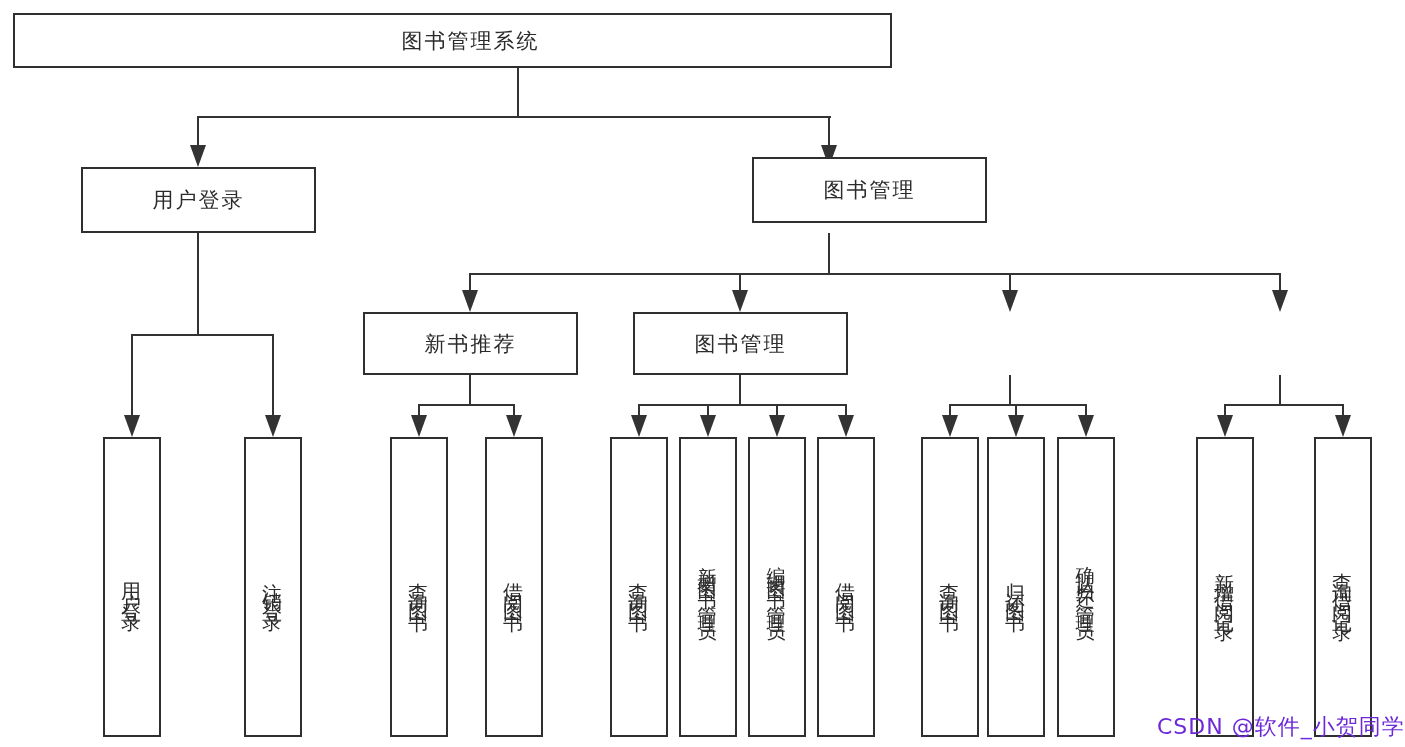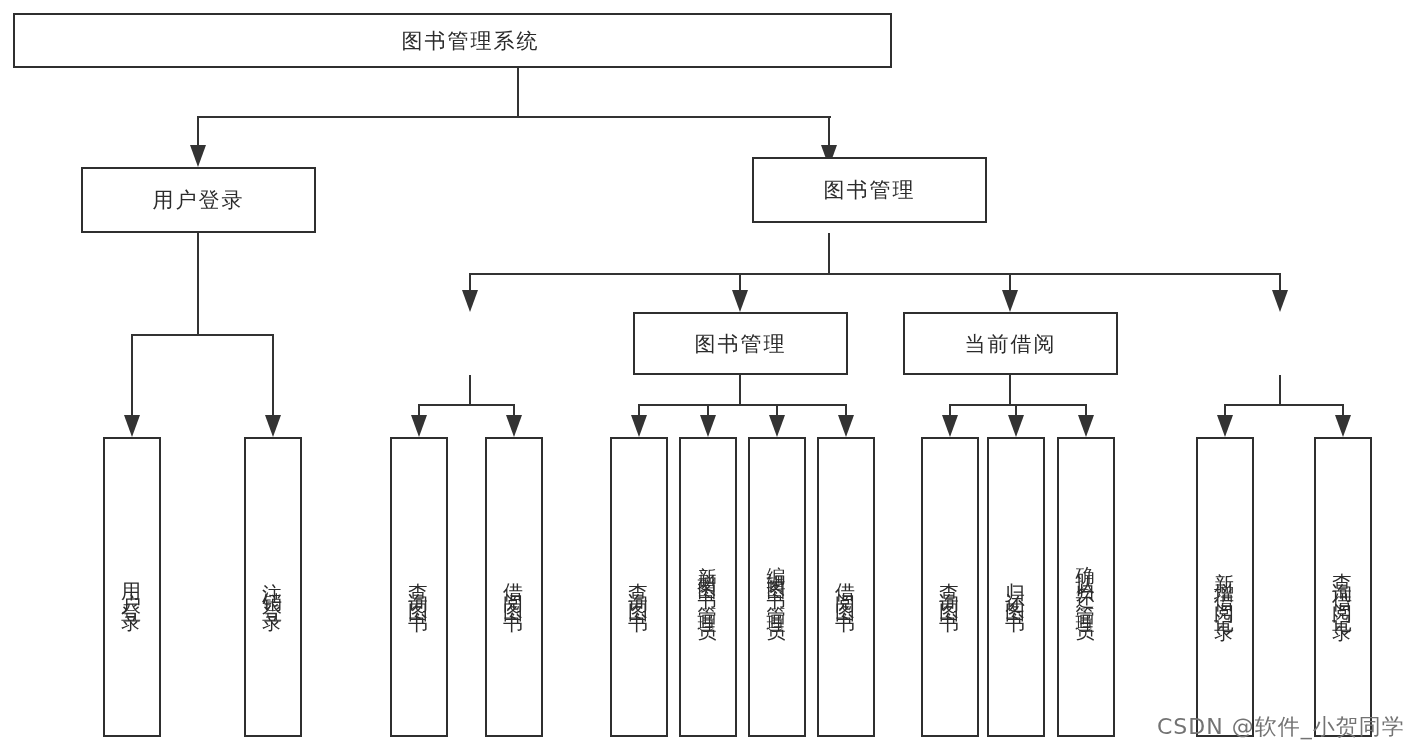--- a/index.html
+++ b/index.html
@@ -69,21 +69,21 @@
     border-left: 8px solid transparent;
     border-right: 8px solid transparent;
     border-top: 22px solid #333333;
   }
   
   .watermark {
     position: absolute;
     left: 1157px;
     top: 712px;
     font-size: 22px;
-    color: #737373;
+    color: #6d28d9;
     letter-spacing: 1px;
     white-space: nowrap;
   }
 </style>
 </head>
 <body>
 
 <div class="canvas">
 
   <div class="hbox" style="left:13px; top:13px; width:879px; height:55px;padding-left:36px;">图书管理系统</div>
@@ -109,22 +109,22 @@
   <div class="hl" style="left:469px; top:273px; width:812px;"></div>
   <div class="vl" style="left:469px; top:273px; height:18px;"></div>
   <div class="arr" style="left:462px; top:290px;"></div>
   <div class="vl" style="left:739px; top:273px; height:18px;"></div>
   <div class="arr" style="left:732px; top:290px;"></div>
   <div class="vl" style="left:1009px; top:273px; height:18px;"></div>
   <div class="arr" style="left:1002px; top:290px;"></div>
   <div class="vl" style="left:1279px; top:273px; height:18px;"></div>
   <div class="arr" style="left:1272px; top:290px;"></div>
 
+  <div class="hbox" style="left:363px; top:312px; width:215px; height:63px;">新书推荐</div>
   <div class="hbox" style="left:633px; top:312px; width:215px; height:63px;">图书管理</div>
-  <div class="hbox" style="left:903px; top:312px; width:215px; height:63px;">当前借阅</div>
 
   <div class="vl" style="left:469px; top:375px; height:31px;"></div>
   <div class="hl" style="left:418px; top:404px; width:97px;"></div>
   <div class="vl" style="left:418px; top:404px; height:12px;"></div>
   <div class="arr" style="left:411px; top:415px;"></div>
   <div class="vl" style="left:513px; top:404px; height:12px;"></div>
   <div class="arr" style="left:506px; top:415px;"></div>
 
   <div class="vl" style="left:739px; top:375px; height:31px;"></div>
   <div class="hl" style="left:638px; top:404px; width:209px;"></div>

